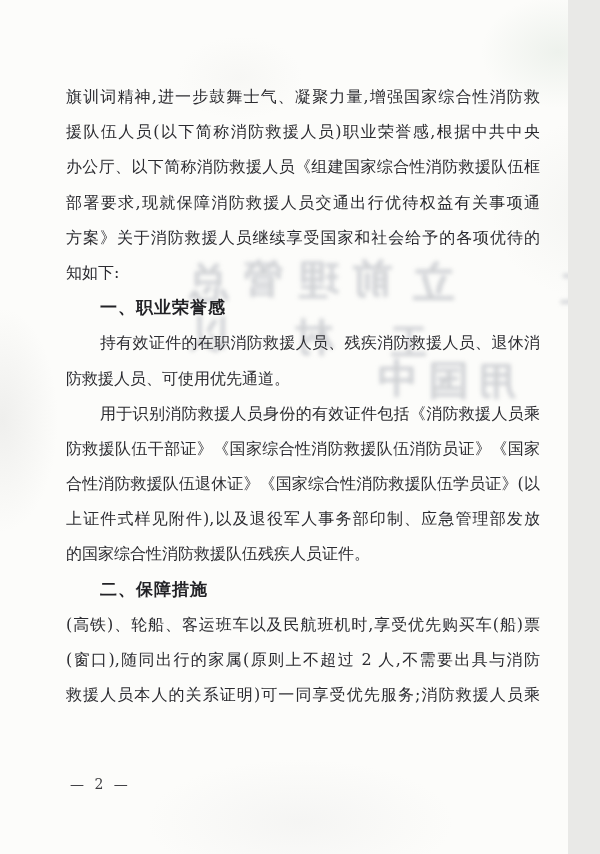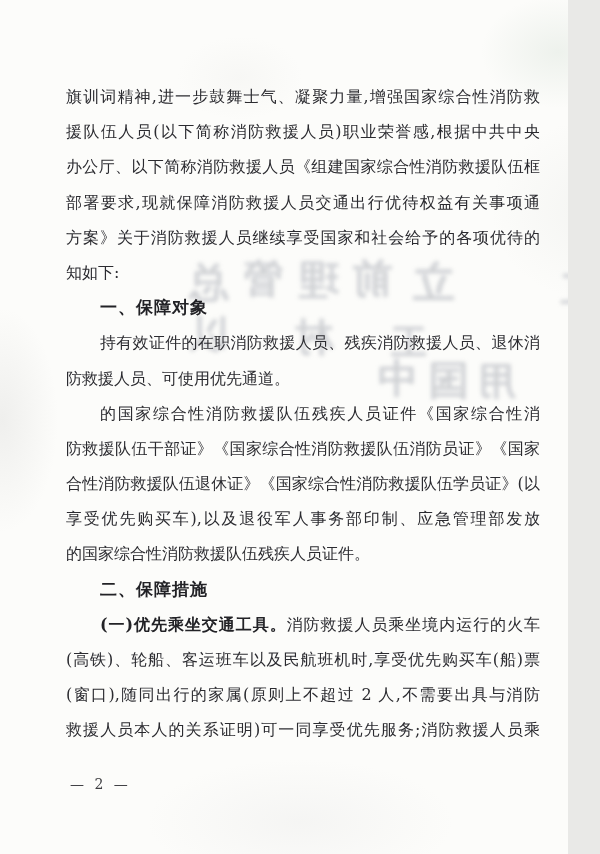--- a/index.html
+++ b/index.html
@@ -77,30 +77,29 @@
   <span class="ghost g10">国</span>
   <span class="ghost g11">用</span>
 
   <div class="textblock">
     <div class="line full">旗训词精神,进一步鼓舞士气、凝聚力量,增强国家综合性消防救</div>
     <div class="line full">援队伍人员(以下简称消防救援人员)职业荣誉感,根据中共中央</div>
     <div class="line full">办公厅、以下简称消防救援人员《组建国家综合性消防救援队伍框架</div>
     <div class="line full">部署要求,现就保障消防救援人员交通出行优待权益有关事项通</div>
     <div class="line full">方案》关于消防救援人员继续享受国家和社会给予的各项优待的</div>
     <div class="line short">知如下:</div>
-    <div class="line short indent heading">一、保障对象</div>
+    <div class="line short indent heading">一、职业荣誉感</div>
     <div class="line full indent">持有效证件的在职消防救援人员、残疾消防救援人员、退休消</div>
     <div class="line short">防救援人员、可使用优先通道。</div>
-    <div class="line full indent">的国家综合性消防救援队伍残疾人员证件《国家综合性消</div>
+    <div class="line full indent">用于识别消防救援人员身份的有效证件包括《消防救援人员乘</div>
     <div class="line full">防救援队伍干部证》《国家综合性消防救援队伍消防员证》《国家综</div>
     <div class="line full">合性消防救援队伍退休证》《国家综合性消防救援队伍学员证》(以</div>
-    <div class="line full">享受优先购买车),以及退役军人事务部印制、应急管理部发放</div>
+    <div class="line full">上证件式样见附件),以及退役军人事务部印制、应急管理部发放</div>
     <div class="line short">的国家综合性消防救援队伍残疾人员证件。</div>
     <div class="line short indent heading">二、保障措施</div>
-    <div class="line full indent"><span class="lead-bold">(一)优先乘坐交通工具。</span><span>消防救援人员乘坐境内运行的火车</span></div>
     <div class="line full">(高铁)、轮船、客运班车以及民航班机时,享受优先购买车(船)票</div>
     <div class="line full">(窗口),随同出行的家属(原则上不超过 2 人,不需要出具与消防</div>
     <div class="line full">救援人员本人的关系证明)可一同享受优先服务;消防救援人员乘</div>
   </div>
 
   <div class="footer">— 2 —</div>
 
 </div>
 
 </body></html>

